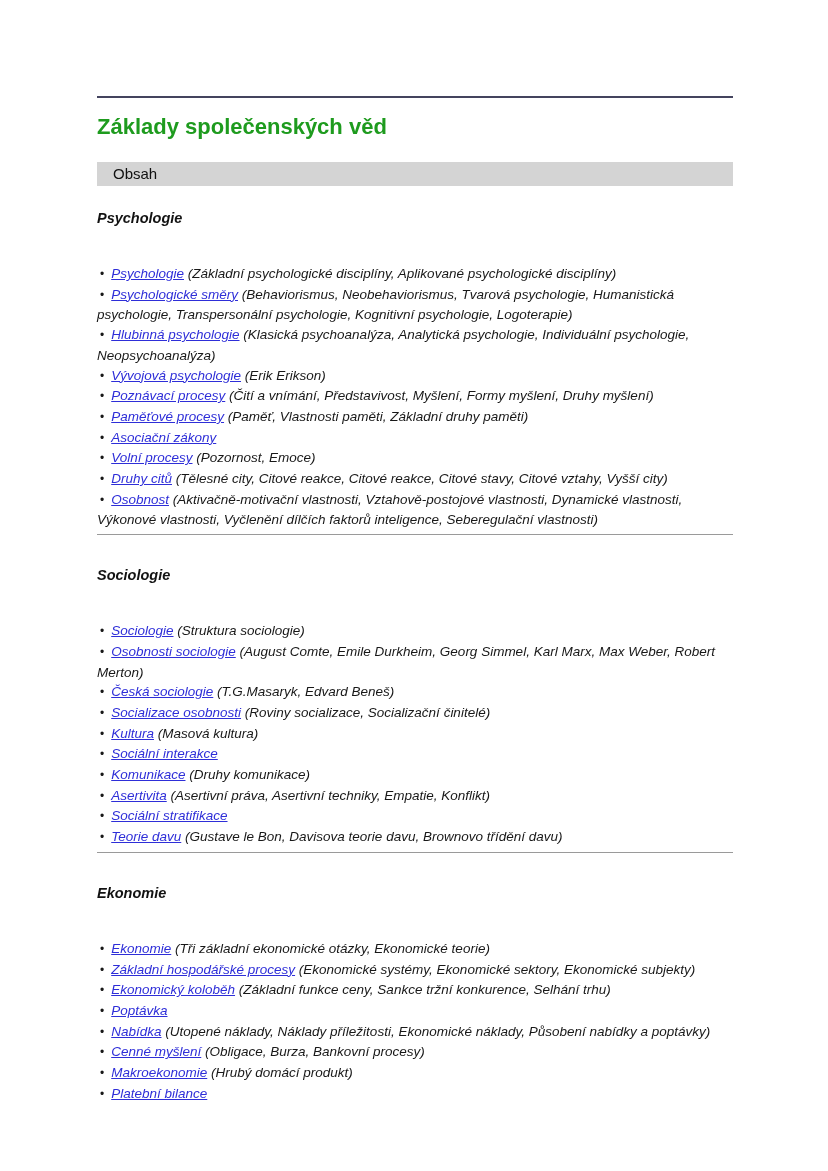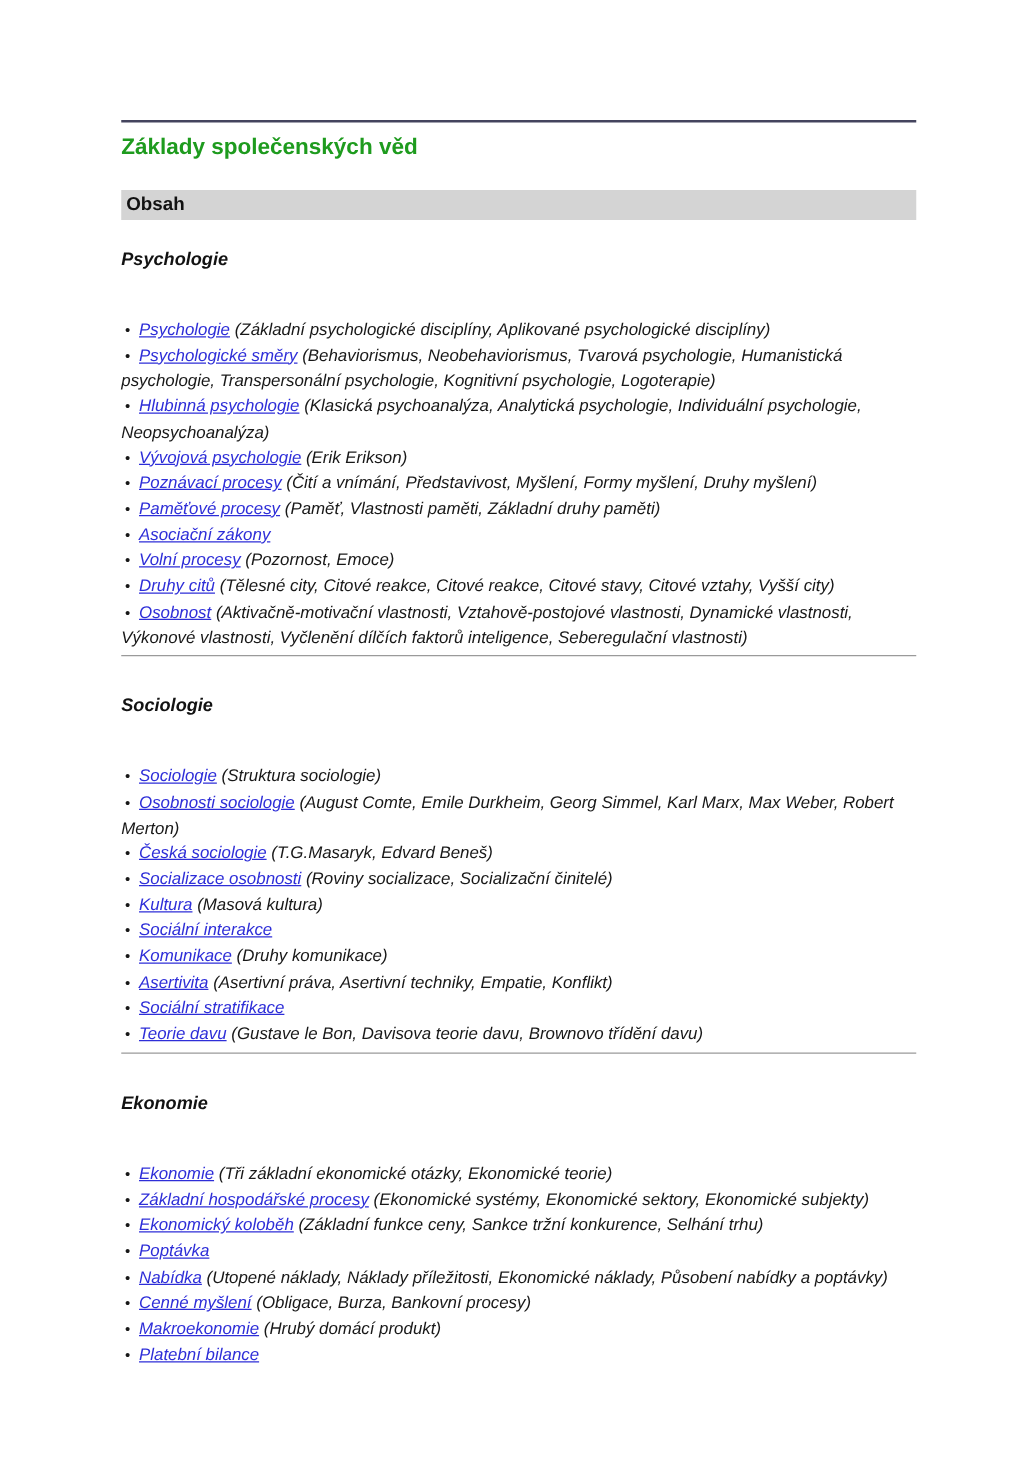--- a/index.html
+++ b/index.html
@@ -4,26 +4,26 @@
 <style>
   html,body { margin:0; padding:0; background:#ffffff; }
   .page {
     position:relative; width:828px; height:1171px; background:#ffffff;
     overflow:hidden; font-family:"Liberation Sans", sans-serif;
     --green:#1e9b1e; --blue:#2e2ed8; --bar:#d4d4d4; --rule:#44445e; --div:#9a9a9a;
   }
   .content { position:absolute; left:97px; top:0; width:636px; }
   .top-rule { height:0; border-top:2px solid var(--rule); margin-top:96px; }
   h1.doc-title {
-    margin:6px 0 0 0; font-size:18px; line-height:26px; font-weight:bold;
+    margin:16px 0 0 0; font-size:22px; line-height:26px; font-weight:bold;
     color:var(--green);
   }
   .obsah-bar {
-    margin-top:22px; background:var(--bar); font-size:15px; font-weight:bold;
-    color:#111; padding:3px 0 4px 4px; line-height:17px;
+    margin-top:22px; background:var(--bar); font-size:15px; font-weight:normal;
+    color:#111; padding:3px 0 4px 16px; line-height:17px;
   }
   section h2 {
     margin:22px 0 0 0; font-size:14.5px; line-height:20px; font-weight:bold;
     font-style:italic; color:#121212;
   }
   .divider + section h2 { margin-top:30px; }
   .list { margin-top:36px; }
   .item {
     margin:0; font-size:13.5px; line-height:19.7px; font-style:italic;
     color:#181818;

